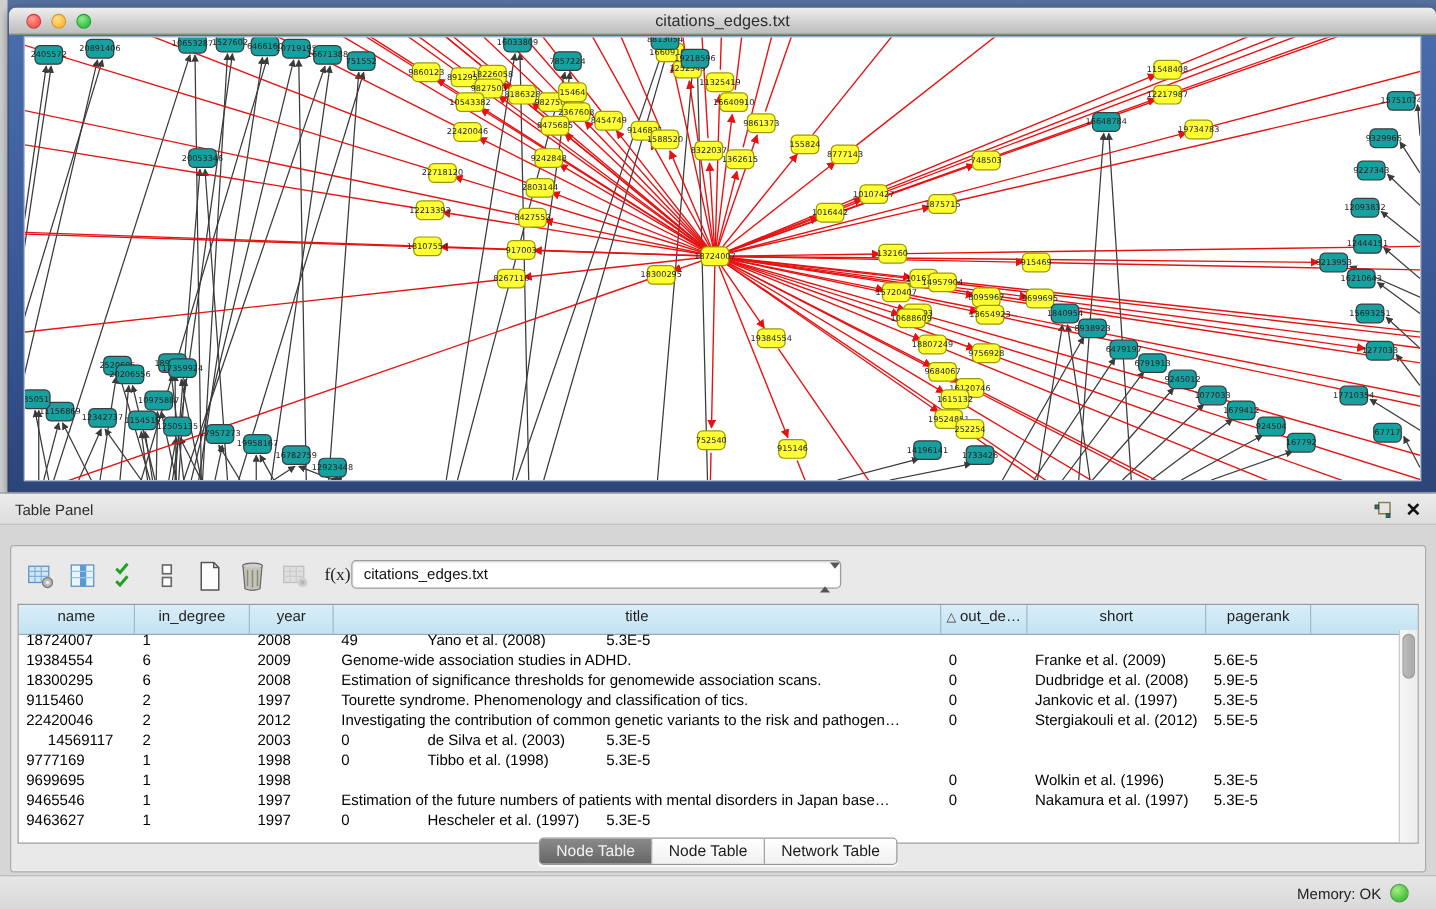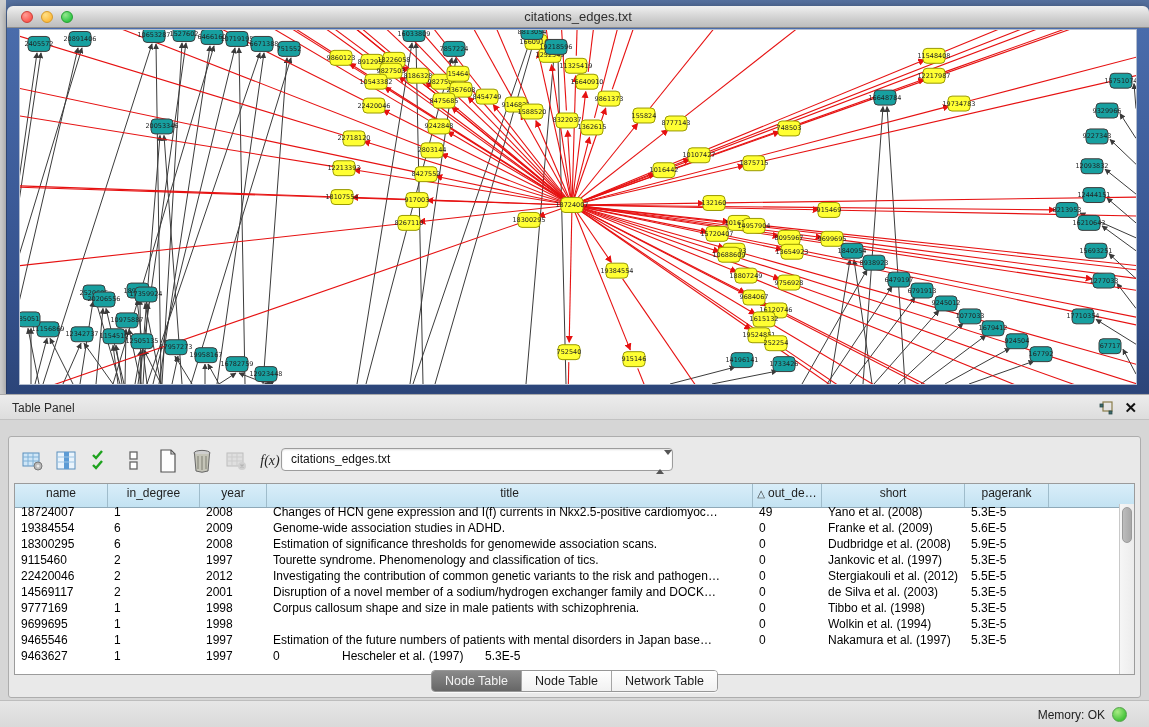--- a/index.html
+++ b/index.html
@@ -35,21 +35,21 @@
                  background:linear-gradient(180deg,#ececec,#dddddd); border-top:1px solid #a9a9a9;
                  border-bottom:1px solid #c2c2c2; }
   #paneltitle { position:absolute; left:12px; top:6px; font-size:12px; color:#2b2b2b; }
   #floaticon { position:absolute; right:36px; top:6px; width:14px; height:14px; cursor:pointer; }
   #closeicon { position:absolute; right:12px; top:4px; font-size:15px; font-weight:bold; color:#111; cursor:pointer; }
 
   #inset { position:absolute; left:8px; right:8px; top:436px; height:262px;
            background:#e9e9e9; border:1px solid #adadad; border-radius:3px; }
   #toolbar { position:absolute; left:12px; top:8px; height:32px; display:flex; align-items:center; gap:12px; }
   .ticon { width:22px; height:24px; display:flex; align-items:center; justify-content:center; cursor:pointer; }
-  #fx { font-family:"Liberation Serif", serif; font-style:italic; font-size:14px; color:#222; }
+  #fx { font-family:"Liberation Serif", serif; font-size:14px; color:#222; }
   #selector { position:absolute; left:272px; top:11px; width:392px; height:23px; background:#ffffff;
               border:1px solid #9c9c9c; border-radius:4px; font-size:12px; color:#111;
               line-height:21px; padding-left:9px; cursor:pointer; box-shadow:inset 0 1px 2px rgba(0,0,0,.12); }
   #selarrows { position:absolute; right:7px; top:3px; width:9px; height:16px; }
   #selarrows .up { width:0;height:0;border-left:4px solid transparent;border-right:4px solid transparent;
                    border-bottom:5px solid #555; margin-bottom:3px; }
   #selarrows .dn { width:0;height:0;border-left:4px solid transparent;border-right:4px solid transparent;
                    border-top:5px solid #555; }
 
   #tablewrap { position:absolute; left:5px; right:5px; top:46px; height:192px;
@@ -830,21 +830,20 @@
         <div class="hcell" style="width: 69px;"><span class="sortglyph">△</span>out_de…</div>
         <div class="hcell" style="width: 143px;">short</div>
         <div class="hcell" style="width: 84px;">pagerank</div>
         <div class="hcell" style="flex: 1 1 0%; border-right: none;"></div>
       </div>
     <div id="tbody">
         <div class="trow">
           <div class="tcell" style="width: 93px;">18724007</div>
           <div class="tcell" style="width: 92px;">1</div>
           <div class="tcell" style="width: 67px;">2008</div>
-          <div class="tcell" style="width: 486px;">Changes of HCN gene expression and I(f) currents in Nkx2.5-positive cardiomyoc…</div>
           <div class="tcell" style="width: 69px;">49</div>
           <div class="tcell" style="width: 143px;">Yano et al. (2008)</div>
           <div class="tcell" style="width: 84px;">5.3E-5</div>
         </div>
         <div class="trow">
           <div class="tcell" style="width: 93px;">19384554</div>
           <div class="tcell" style="width: 92px;">6</div>
           <div class="tcell" style="width: 67px;">2009</div>
           <div class="tcell" style="width: 486px;">Genome-wide association studies in ADHD.</div>
           <div class="tcell" style="width: 69px;">0</div>
@@ -872,44 +871,42 @@
         <div class="trow">
           <div class="tcell" style="width: 93px;">22420046</div>
           <div class="tcell" style="width: 92px;">2</div>
           <div class="tcell" style="width: 67px;">2012</div>
           <div class="tcell" style="width: 486px;">Investigating the contribution of common genetic variants to the risk and pathogen…</div>
           <div class="tcell" style="width: 69px;">0</div>
           <div class="tcell" style="width: 143px;">Stergiakouli et al. (2012)</div>
           <div class="tcell" style="width: 84px;">5.5E-5</div>
         </div>
         <div class="trow">
-          <div class="tcell" style="width: 93px;">14569117</div>
+          <div class="tcell" style="width: 93px; text-align: center;">14569117</div>
           <div class="tcell" style="width: 92px;">2</div>
-          <div class="tcell" style="width: 67px;">2001</div>
-          <div class="tcell" style="width: 486px;">Disruption of a novel member of a sodium/hydrogen exchanger family and DOCK…</div>
+          <div class="tcell" style="width: 67px;">2003</div>
           <div class="tcell" style="width: 69px;">0</div>
           <div class="tcell" style="width: 143px;">de Silva et al. (2003)</div>
           <div class="tcell" style="width: 84px;">5.3E-5</div>
         </div>
         <div class="trow">
           <div class="tcell" style="width: 93px;">9777169</div>
           <div class="tcell" style="width: 92px;">1</div>
           <div class="tcell" style="width: 67px;">1998</div>
-          <div class="tcell" style="width: 486px;">Corpus callosum shape and size in male patients with schizophrenia.</div>
           <div class="tcell" style="width: 69px;">0</div>
           <div class="tcell" style="width: 143px;">Tibbo et al. (1998)</div>
           <div class="tcell" style="width: 84px;">5.3E-5</div>
         </div>
         <div class="trow">
           <div class="tcell" style="width: 93px;">9699695</div>
           <div class="tcell" style="width: 92px;">1</div>
           <div class="tcell" style="width: 67px;">1998</div>
           <div class="tcell" style="width: 486px; margin-top: 35px;">Structural magnetic resonance image averaging in schizophrenia.</div>
           <div class="tcell" style="width: 69px;">0</div>
-          <div class="tcell" style="width: 143px;">Wolkin et al. (1994)</div>
+          <div class="tcell" style="width: 143px;">Wolkin et al. (1996)</div>
           <div class="tcell" style="width: 84px;">5.3E-5</div>
         </div>
         <div class="trow">
           <div class="tcell" style="width: 93px;">9465546</div>
           <div class="tcell" style="width: 92px;">1</div>
           <div class="tcell" style="width: 67px;">1997</div>
           <div class="tcell" style="width: 486px;">Estimation of the future numbers of patients with mental disorders in Japan base…</div>
           <div class="tcell" style="width: 69px;">0</div>
           <div class="tcell" style="width: 143px;">Nakamura et al. (1997)</div>
           <div class="tcell" style="width: 84px;">5.3E-5</div>

